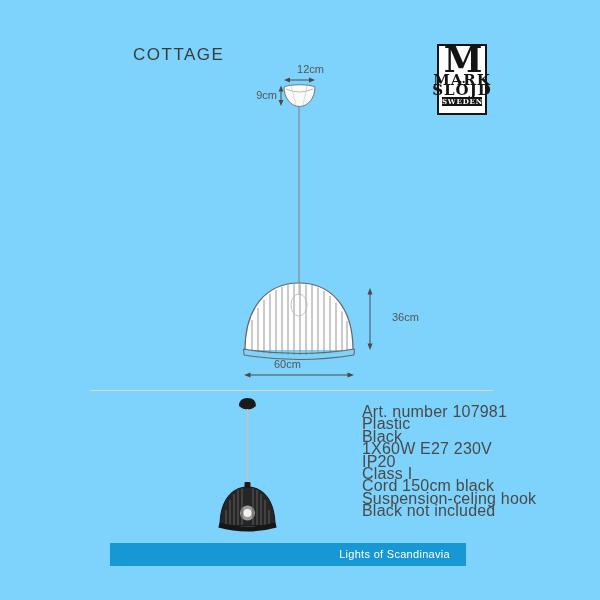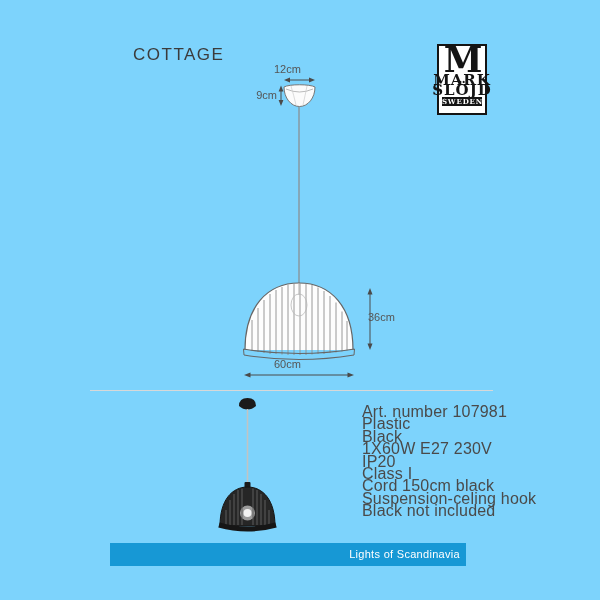--- a/index.html
+++ b/index.html
@@ -13,32 +13,32 @@
   .logo{left:437px;top:44px;width:50px;height:71px;border:2px solid #141414;
         box-sizing:border-box;display:flex;flex-direction:column;align-items:center;
         font-family:"DejaVu Serif",serif;color:#141414;background:#fff;}
   .logo-m{font-weight:bold;font-size:35px;line-height:33px;margin-top:-3px;letter-spacing:-2px;}
   .logo-row{font-weight:bold;font-size:15px;line-height:9.5px;letter-spacing:1px;}
   .logo-sweden{background:#141414;color:#fff;font-weight:bold;font-size:7px;line-height:9px;
         letter-spacing:0.8px;text-align:center;width:40px;margin:2px 0 0 0;}
 
   
   .dim{font-size:11px;color:#555;}
-  .dim-12{left:274px;top:63px;width:50px;text-align:left;}
+  .dim-12{left:274px;top:63px;width:50px;text-align:right;}
   .dim-9{left:245px;top:89px;width:32px;text-align:right;}
-  .dim-36{left:368px;top:311px;}
+  .dim-36{left:392px;top:311px;}
   .dim-60{left:274px;top:358px;width:50px;text-align:left;}
 
   .divider{left:90px;top:390px;width:403px;height:1px;background:#d8d8d8;}
 
   .specs{left:362px;top:406px;font-size:16px;line-height:12.4px;color:#4a4a4a;letter-spacing:0.2px;}
 
   .banner{left:110px;top:543px;width:356px;height:23px;background:#1798d5;color:#ffffff;
           font-size:11px;line-height:23px;text-align:right;box-sizing:border-box;
-          padding-right:6px;letter-spacing:0.3px;}
+          padding-right:16px;letter-spacing:0.3px;}
 
   svg.layer{position:absolute;left:0;top:0;pointer-events:none;}
 </style>
 </head>
 <body>
 
 <div class="page">
 
   <svg class="layer" width="600" height="600" viewBox="0 0 600 600">
 

